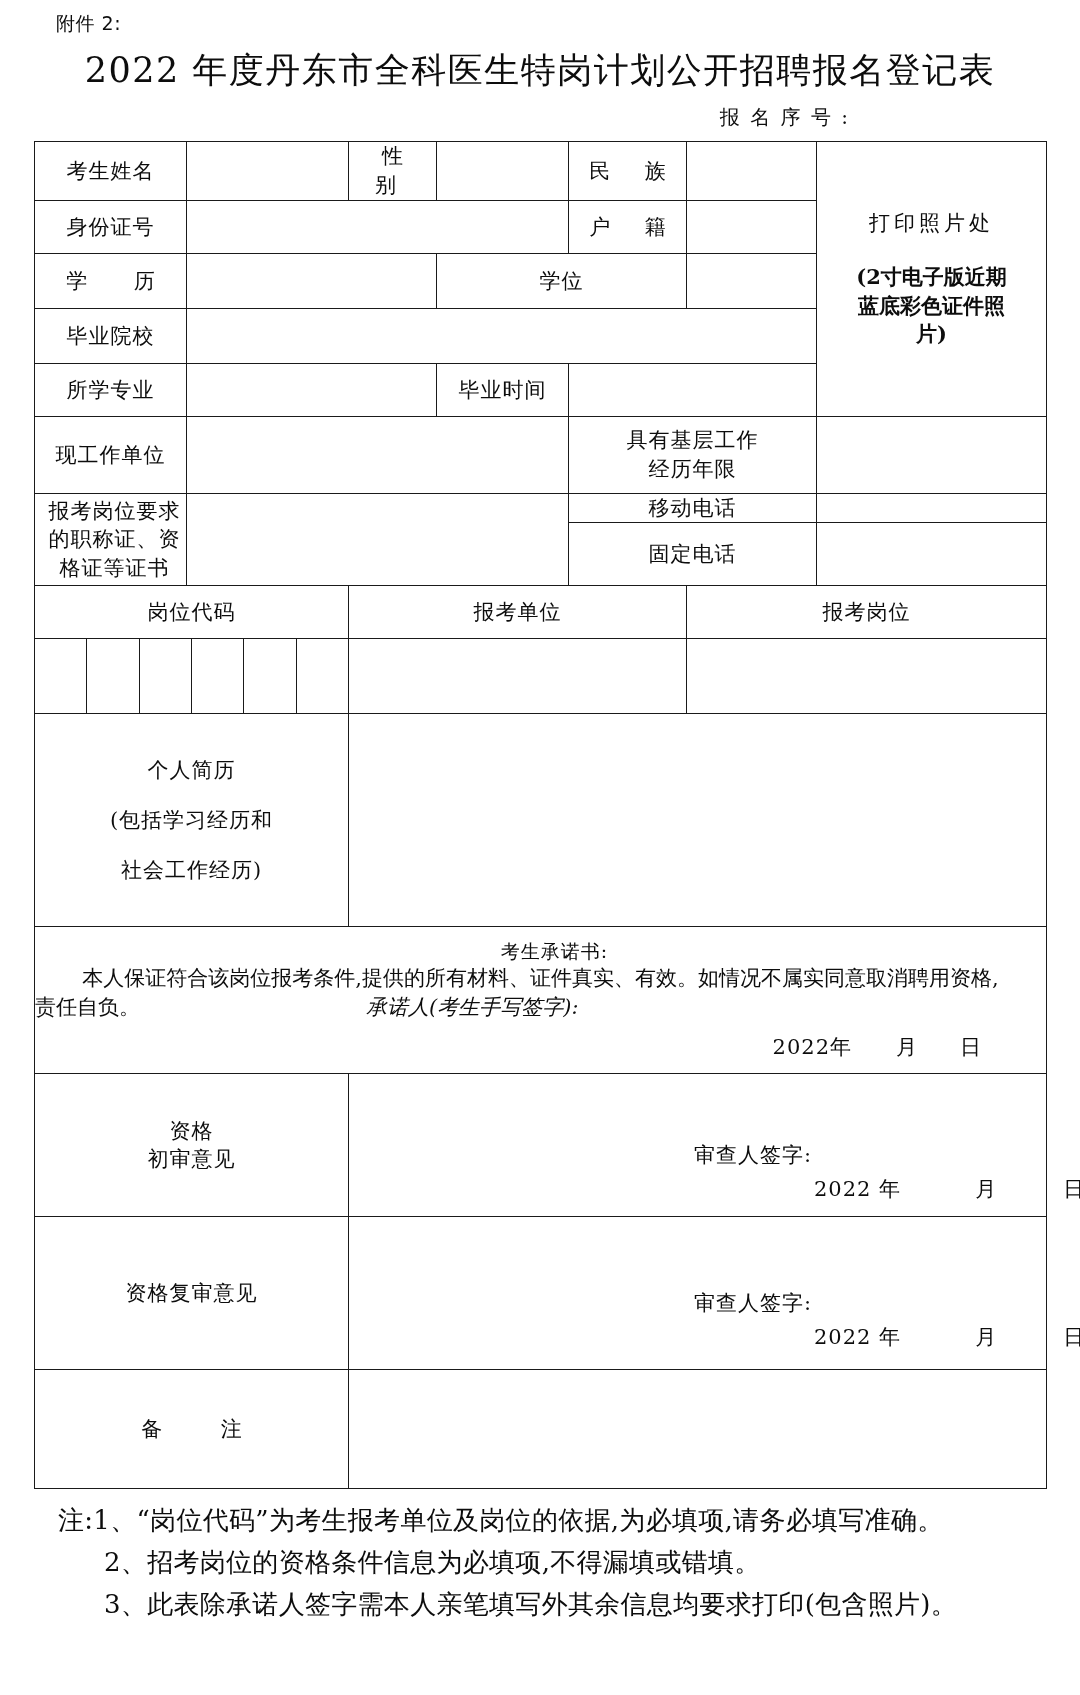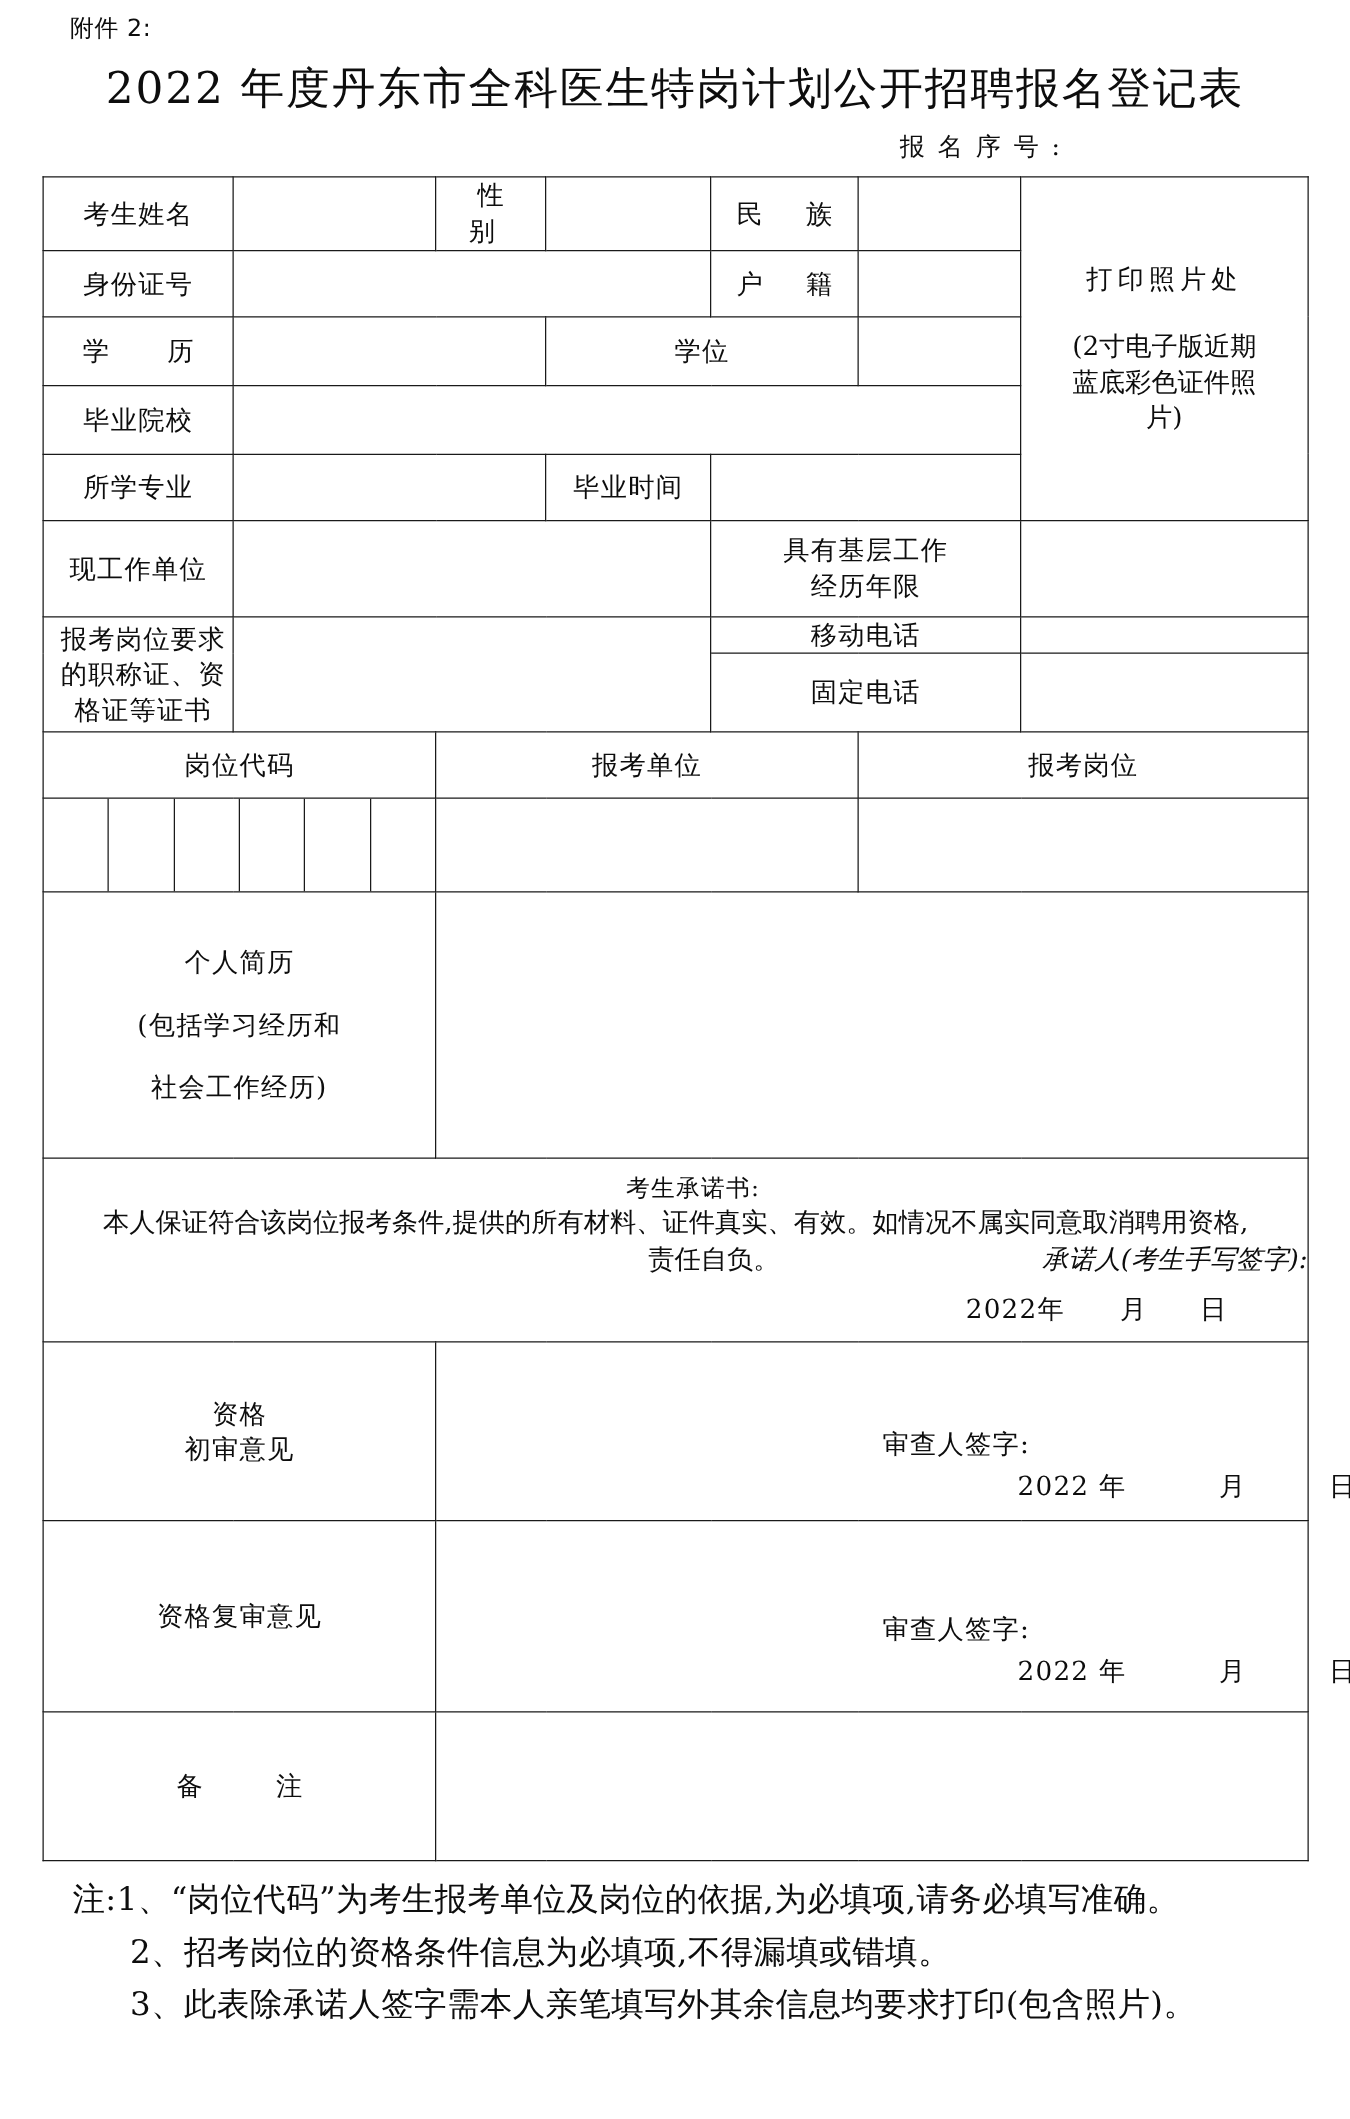--- a/index.html
+++ b/index.html
@@ -98,37 +98,38 @@
   }
   .codestrip > i:last-child { border-right: none; }
 
   .photo-cell {
     font-size: 23px;
     line-height: 1.55;
     padding: 8px 14px;
     letter-spacing: 1px;
   }
   .photo-cell .ptitle { letter-spacing: 4px; margin-bottom: 26px; }
-  .photo-cell .pnote { letter-spacing: 0px; }
+  .photo-cell .pnote { letter-spacing: 0px; font-weight: bold; }
 
   .multiline { line-height: 1.5; }
 
   
   .pledge {
     text-align: left;
     padding: 10px 12px 12px 12px;
     font-size: 21px;
     line-height: 1.75;
     font-family: "DejaVu Serif", "Liberation Serif", serif;
   }
   .pledge .ptitle2 { padding-left: 28px; font-size: 19px; letter-spacing: 1px; }
   .pledge .pbody { letter-spacing: 0px; }
   .pledge .prow {
     display: flex;
-    justify-content: flex-end;
+    justify-content: flex-start;
+    gap: 16px;
   }
   .pledge .prow .left { white-space: nowrap; }
   .pledge .prow .right { margin-left: 210px; white-space: nowrap; font-style: italic; }
   .pledge .pdate {
     text-align: right;
     padding-right: 64px;
     padding-top: 12px;
     letter-spacing: 1px;
   }
   .sp-wide { display: inline-block; width: 44px; }
@@ -136,21 +137,21 @@
 
   .audit-body {
     position: relative;
     height: 100%;
     text-align: left;
     font-size: 21px;
     font-family: "DejaVu Serif", "Liberation Serif", serif;
   }
   .audit-sign {
     position: absolute;
-    left: 357px;
+    left: 345px;
     top: 50%;
     transform: translateY(-4px);
     letter-spacing: 1px;
     white-space: nowrap;
   }
   .audit-date {
     position: absolute;
     left: 465px;
     top: 50%;
     transform: translateY(30px);

